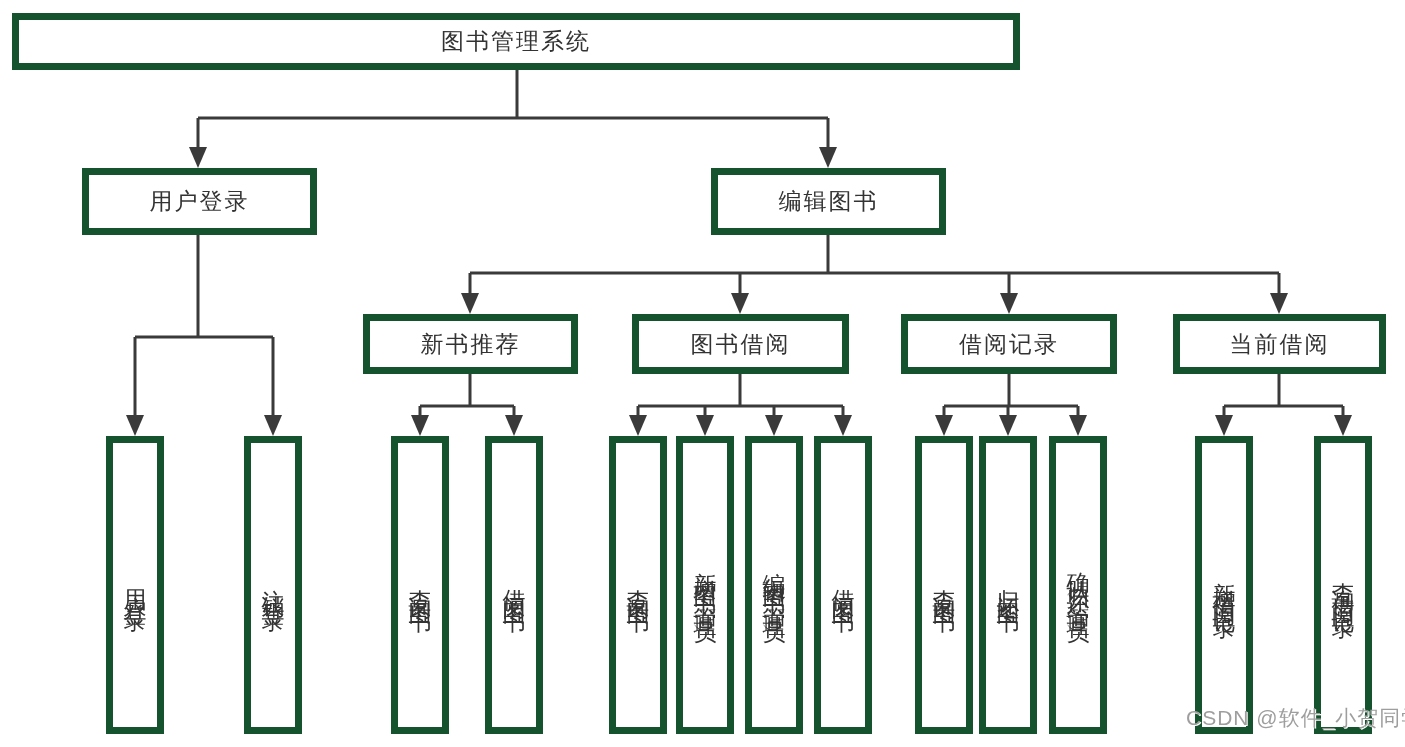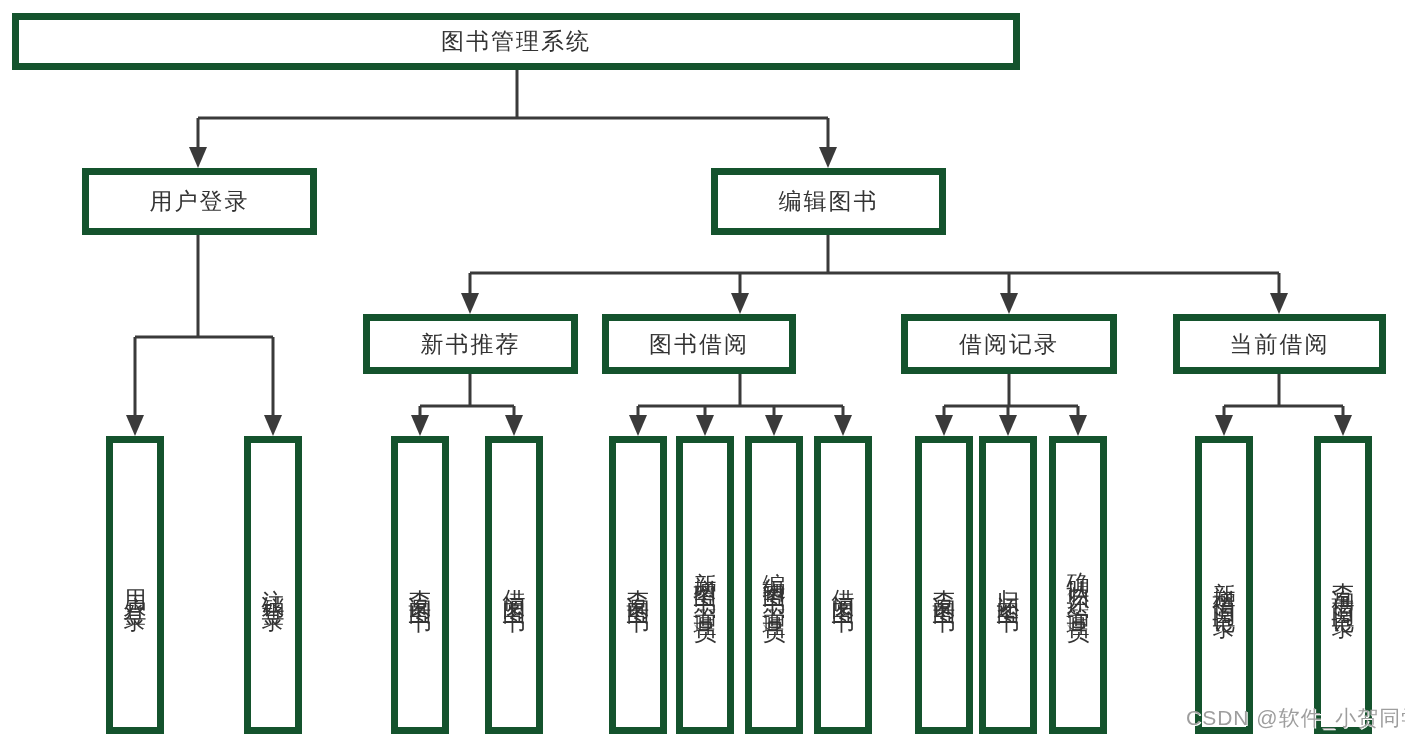--- a/index.html
+++ b/index.html
@@ -82,21 +82,21 @@
   <div class="box h" style="left:82px;top:168px;width:235px;height:67px">
     <span>用户登录</span>
   </div>
   <div class="box h" style="left:711px;top:168px;width:235px;height:67px">
     <span>编辑图书</span>
   </div>
 
   <div class="box h" style="left:363px;top:314px;width:215px;height:60px">
     <span>新书推荐</span>
   </div>
-  <div class="box h" style="left:602px;top:314px;width:194px;height:60px">
+  <div class="box h" style="left:632px;top:314px;width:217px;height:60px">
     <span>图书借阅</span>
   </div>
   <div class="box h" style="left:901px;top:314px;width:216px;height:60px">
     <span>借阅记录</span>
   </div>
   <div class="box h" style="left:1173px;top:314px;width:213px;height:60px">
     <span>当前借阅</span>
   </div>
 
   <div class="box v" style="left:106px;top:436px;width:58px;height:298px">

